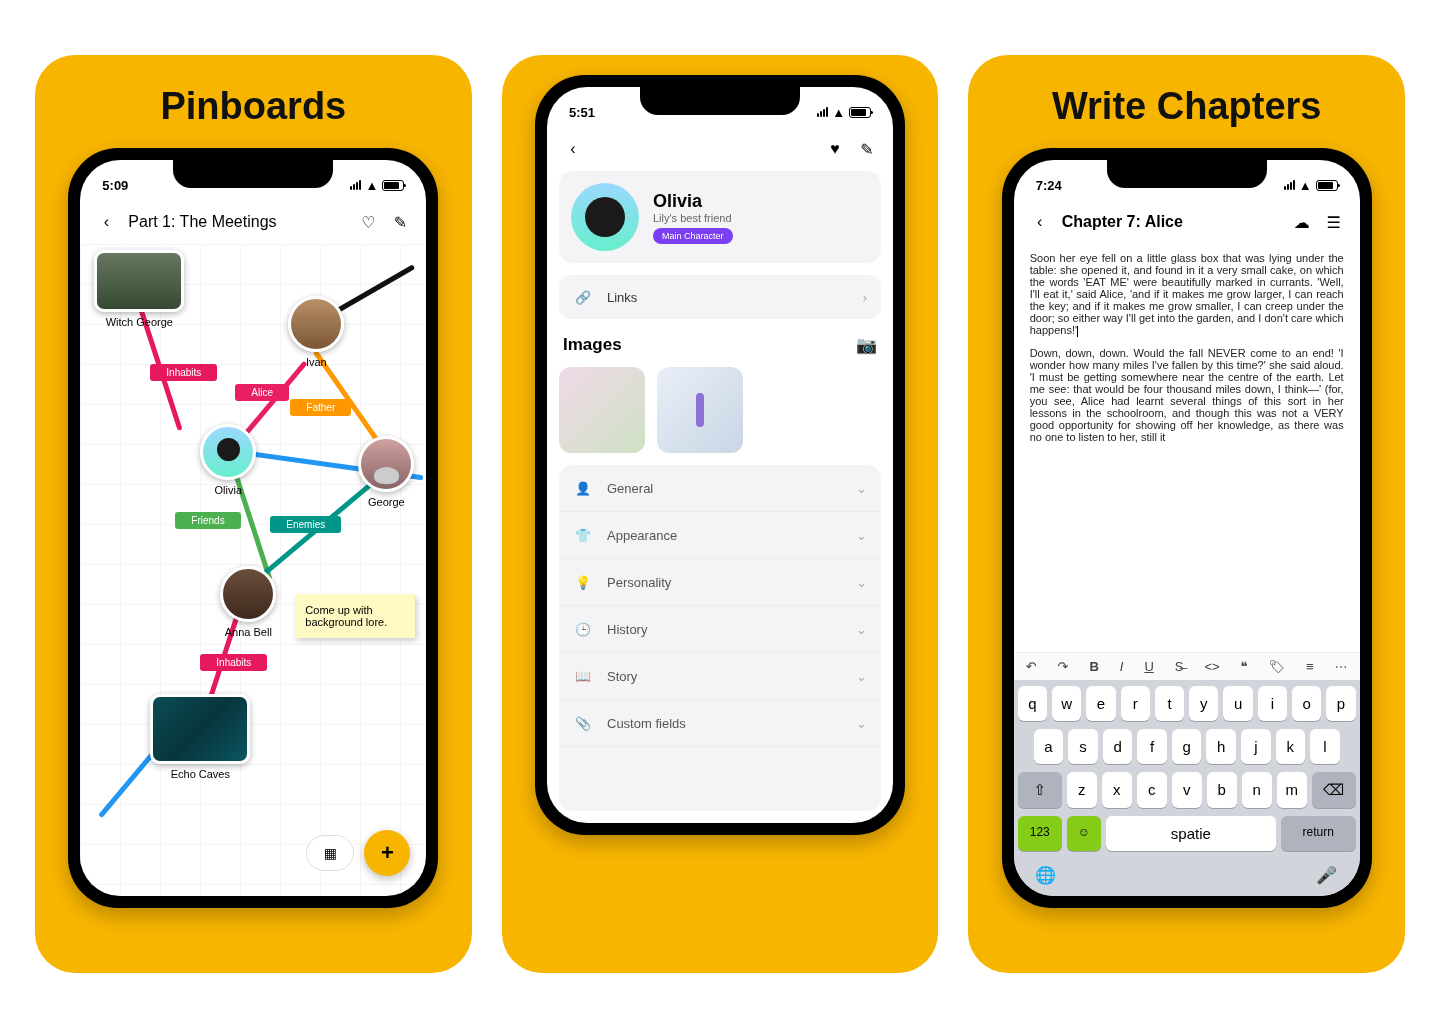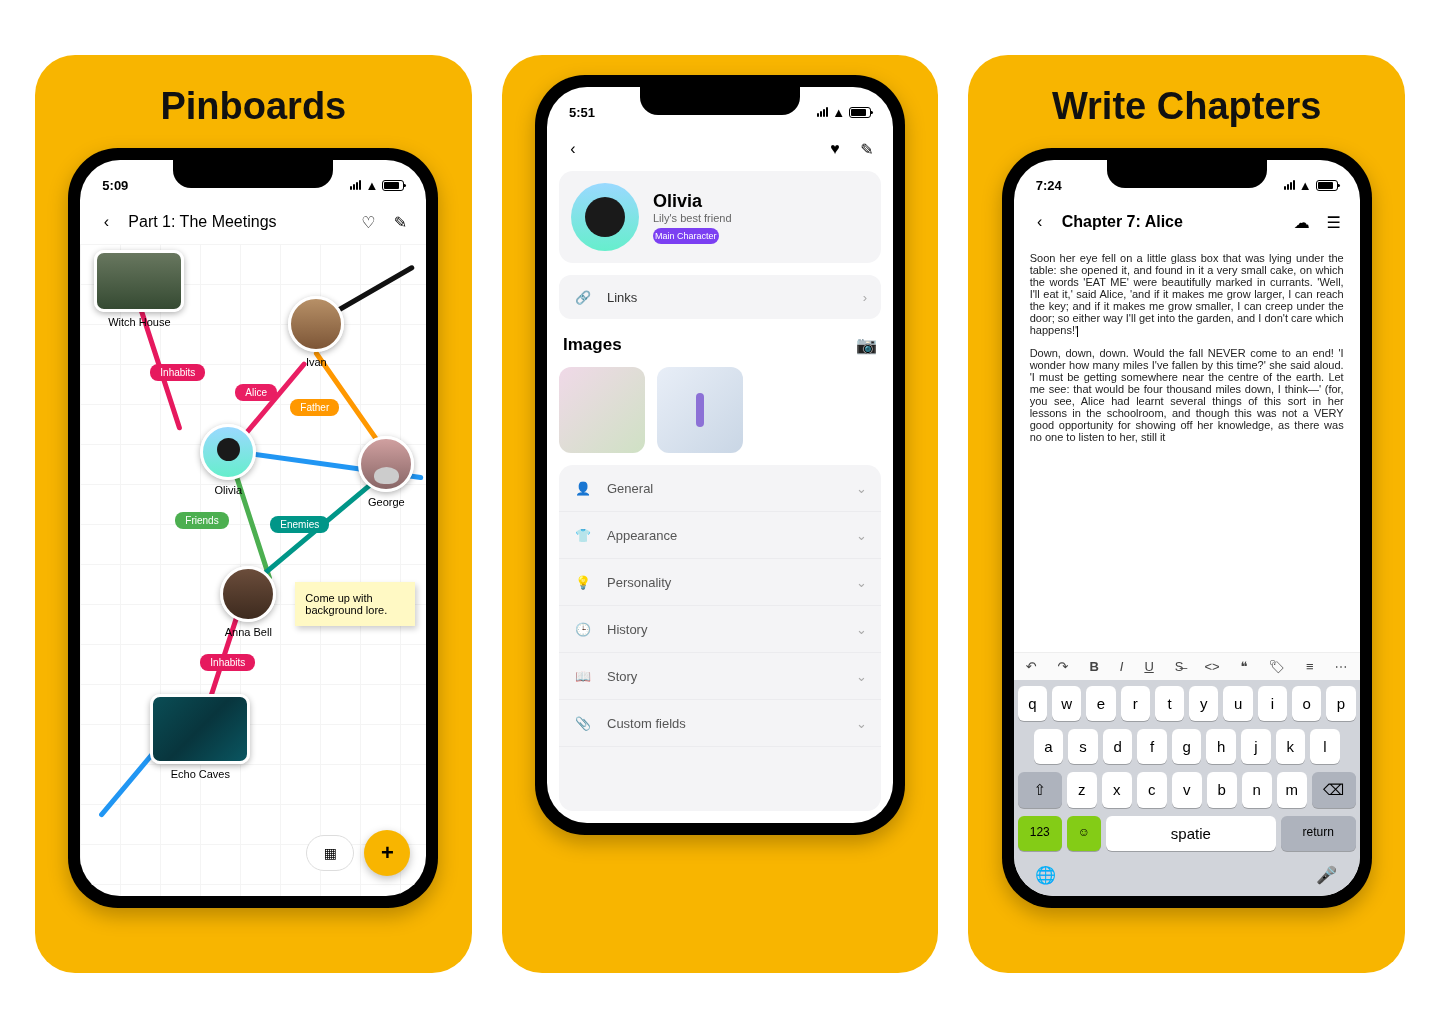--- a/index.html
+++ b/index.html
@@ -150,22 +150,22 @@
 .connector {
   position: absolute;
   height: 5px;
   transform-origin: left center;
   border-radius: 3px;
 }
 .rel-label {
   position: absolute;
   font-size: 10px;
   color: #fff;
-  padding: 3px 10px;
-  border-radius: 8px;
+  padding: 3px 16px;
+  border-radius: 3px;
   font-weight: 500;
   white-space: nowrap;
 }
 .node {
   position: absolute;
   text-align: center;
   font-size: 11px;
 }
 .node-img {
   width: 56px;
@@ -265,21 +265,21 @@
 .profile-info .sub {
   font-size: 11px;
   color: #666;
 }
 .badge {
   display: inline-block;
   margin-top: 4px;
   font-size: 9px;
   background: #7b3ff2;
   color: #fff;
-  padding: 3px 2px;
+  padding: 3px 9px;
   border-radius: 10px;
 }
 .link-row, .data-item {
   background: #f4f4f6;
   border-radius: 12px;
   padding: 12px 14px;
   display: flex;
   align-items: center;
   gap: 14px;
   font-size: 13px;
@@ -438,21 +438,21 @@
 
         <div class="rel-label" style="background:#e6195e;left:70px;top:120px;">Inhabits</div>
         <div class="rel-label" style="background:#e91e63;left:155px;top:140px;">Alice</div>
         <div class="rel-label" style="background:#ff9800;left:210px;top:155px;">Father</div>
         <div class="rel-label" style="background:#4caf50;left:95px;top:268px;">Friends</div>
         <div class="rel-label" style="background:#009688;left:190px;top:272px;">Enemies</div>
         <div class="rel-label" style="background:#e6195e;left:120px;top:410px;">Inhabits</div>
 
         <div class="node" style="left:14px;top:6px;">
           <div class="node-img rect g-witch"></div>
-          <div>Witch House</div>
+          <div>Witch George</div>
         </div>
         <div class="node" style="left:208px;top:52px;">
           <div class="node-img g-ivan"></div>
           <div>Ivan</div>
         </div>
         <div class="node" style="left:120px;top:180px;">
           <div class="node-img g-olivia"></div>
           <div>Olivia</div>
         </div>
         <div class="node" style="left:278px;top:192px;">
@@ -461,21 +461,21 @@
         </div>
         <div class="node" style="left:140px;top:322px;">
           <div class="node-img g-anna"></div>
           <div>Anna Bell</div>
         </div>
         <div class="node" style="left:70px;top:450px;">
           <div class="node-img rect g-echo" style="width:100px;height:70px;"></div>
           <div>Echo Caves</div>
         </div>
 
-        <div class="sticky-note" style="left:215px;top:338px;">Come up with background lore.</div>
+        <div class="sticky-note" style="left:215px;top:350px;">Come up with background lore.</div>
 
         <div class="fab-row">
           <div class="pill-btn">▦</div>
           <div class="fab">+</div>
         </div>
       </div>
     </div>
   </div>
 </div>
 

